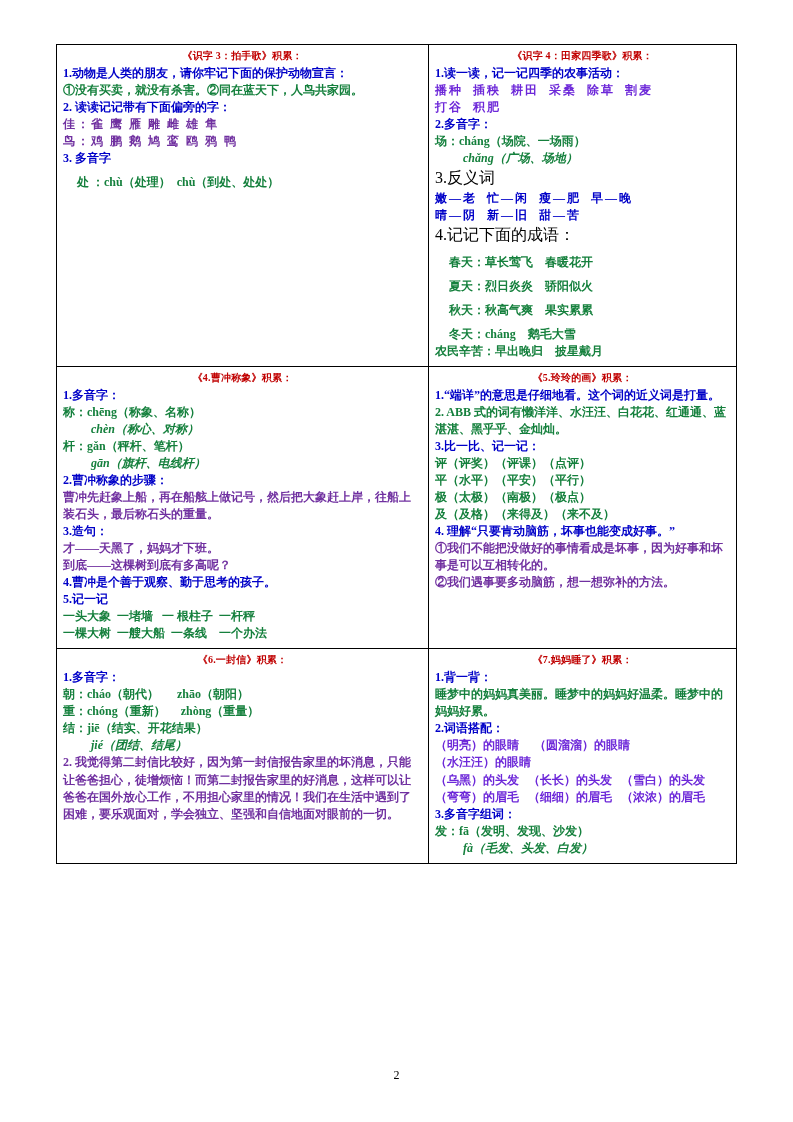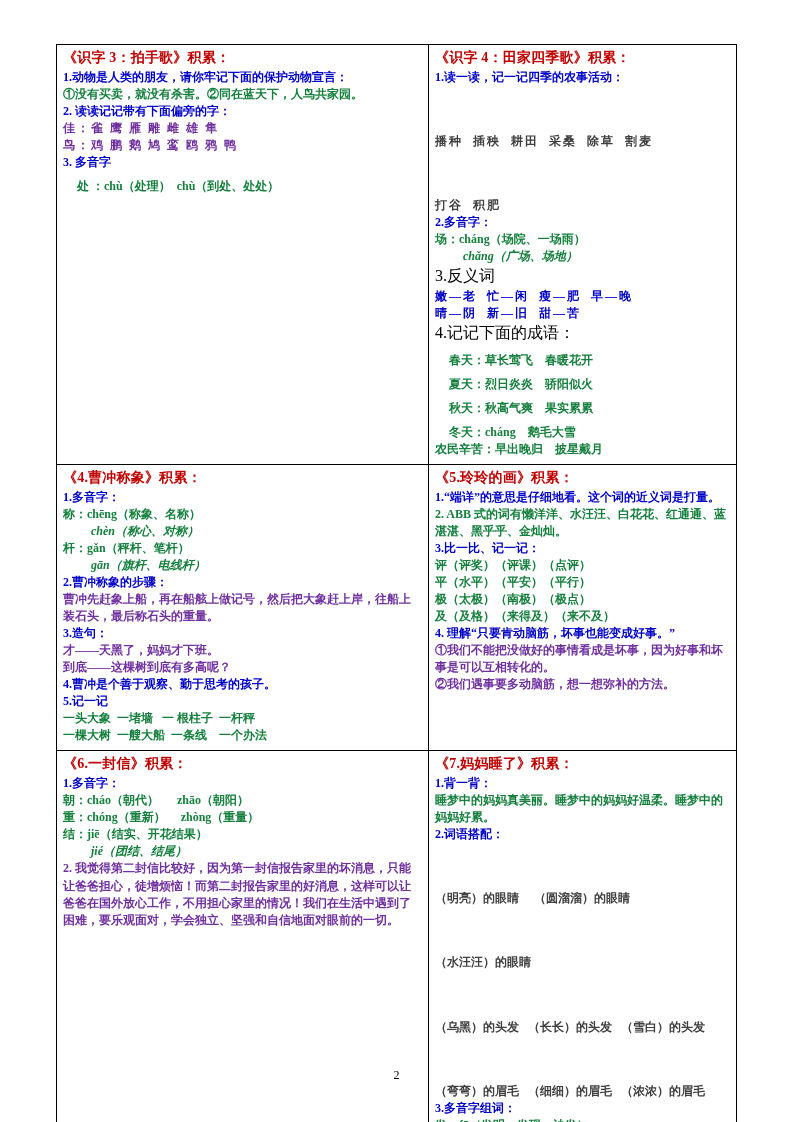--- a/index.html
+++ b/index.html
@@ -27,38 +27,39 @@
     width: 680px;
     border-collapse: collapse;
     table-layout: fixed;
   }
   table.grid td {
     border: 1px solid #000;
     vertical-align: top;
     padding: 4px 6px 6px 6px;
   }
   .cell-title {
+    text-align: center;
     font-weight: bold;
     color: #c00000;
-    font-size: 14px;
+    font-size: 10px;
     margin-bottom: 2px;
     letter-spacing: 0.2px;
   }
   .ln {
     font-size: 12px;
     line-height: 1.42;
     color: #000;
     margin: 0;
     white-space: pre-wrap;
   }
   .b   { font-weight: bold; }
   .blue   { color: #0000c8; }
   .red    { color: #15803d; }
   .purple { color: #7030a0; }
-  .green  { color: #404040; margin-top: 47px; }
+  .green  { color: #6d28d9; }
   .black  { color: #000000; }
   .ind1 { padding-left: 14px; margin-top: 7px; }
   .ind2 { padding-left: 28px; font-style: italic; }
   .sp { letter-spacing: 2px; }
   .small { font-size: 16px; }
   .pagenum {
     position: absolute;
     width: 793px;
     text-align: center;
     top: 1068px;

